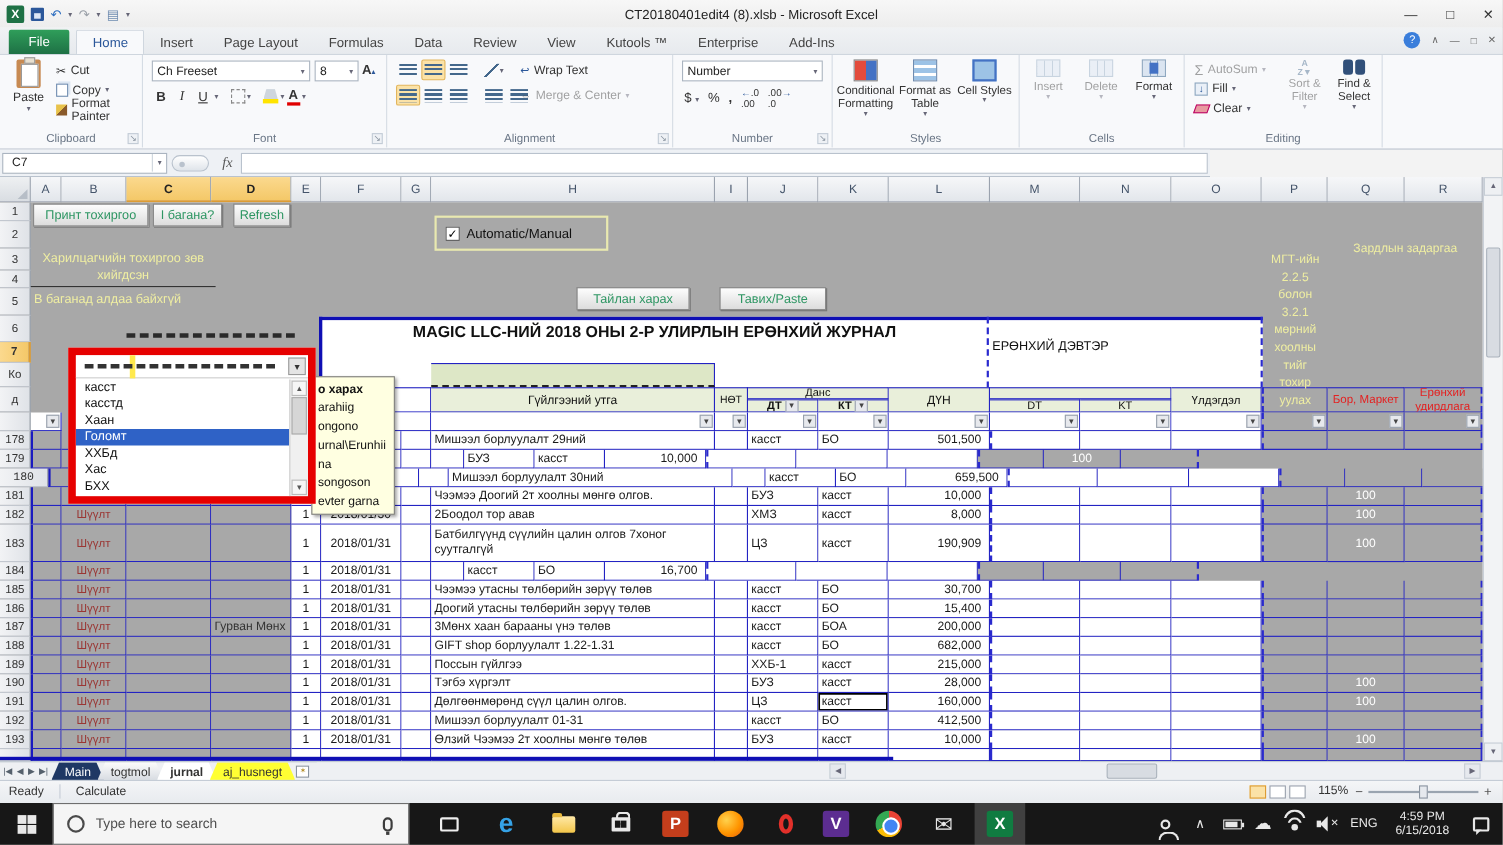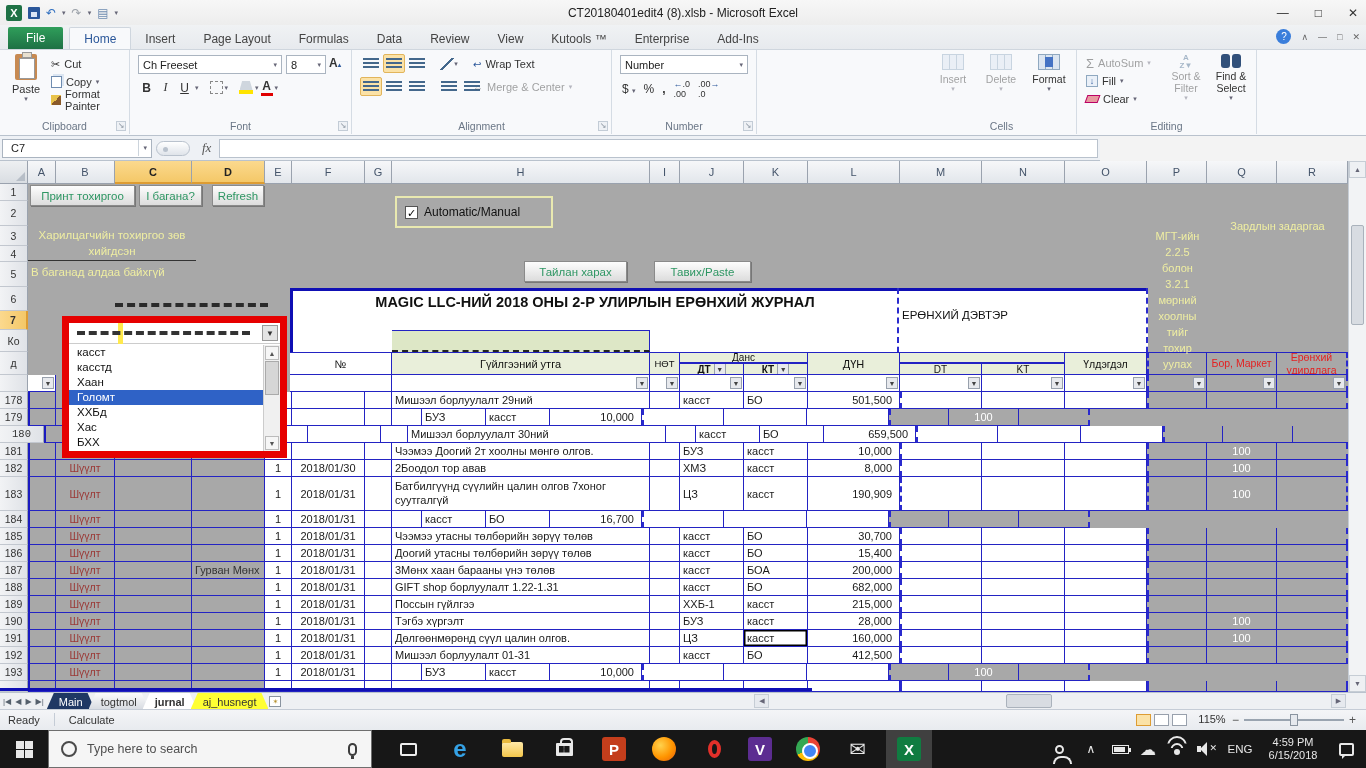--- a/index.html
+++ b/index.html
@@ -390,20 +390,38 @@
         <span>$ <span class="dd">▾</span></span>
         <span>%</span>
         <span style="font-weight:bold">,</span>
         <span style="font-size:9px"><span style="color:#2b579a">←</span>.0<br>.00</span>
         <span style="font-size:9px">.00<span style="color:#2b579a">→</span><br>.0</span>
       </div>
       <div class="glabel">Number</div>
       <div class="launcher">↘</div>
     </div>
 
+    <div class="rgroup" style="left:757px;width:170px">
+      <div class="bigbtn" style="left:4px">
+          <span class="cf-ic"></span>
+          <span>Conditional Formatting</span>
+          <span class="dd">▾</span>
+        </div>
+      <div class="bigbtn" style="left:58px">
+          <span class="ft-ic"></span>
+          <span>Format as Table</span>
+          <span class="dd">▾</span>
+        </div>
+      <div class="bigbtn" style="left:112px">
+          <span class="cs-ic"></span>
+          <span>Cell Styles</span>
+          <span class="dd">▾</span>
+        </div>
+      <div class="glabel">Styles</div>
+    </div>
 
     <div class="rgroup" style="left:927px;width:150px">
       <div class="bigbtn grayed" style="left:4px;width:44px">
           <span class="cellgrid-ic"></span>
           <span>Insert</span>
           <span class="dd">▾</span>
         </div>
       <div class="bigbtn grayed" style="left:52px;width:44px">
           <span class="cellgrid-ic"></span>
           <span>Delete</span>
@@ -910,20 +928,21 @@
         </div>
         <div class="drow">
           <div class="cell c-num" style="width: 28px;">193</div>
           <div class="cell c-a" style="width: 28px;"></div>
           <div class="cell c-b" style="width: 59px;">Шүүлт</div>
           <div class="cell c-c" style="width: 77px;"></div>
           <div class="cell c-d" style="width: 73px;"></div>
           <div class="cell c-no" style="width: 27px;">1</div>
           <div class="cell c-date" style="width: 73px;">2018/01/31</div>
           <div class="cell c-g" style="width: 27px;"></div>
+          <div class="cell c-desc" style="width: 258px;">Өлзий Чээмээ 2т хоолны мөнгө төлөв</div>
           <div class="cell c-nt" style="width: 30px;"></div>
           <div class="cell c-dt" style="width: 64px;">БУЗ</div>
           <div class="cell c-kt" style="width: 64px;">касст</div>
           <div class="cell c-amt" style="width: 92px;">10,000</div>
           <div class="cell c-m" style="width: 82px;"></div>
           <div class="cell c-n" style="width: 83px;"></div>
           <div class="cell c-o" style="width: 82px;"></div>
           <div class="cell c-p" style="width: 60px;"></div>
           <div class="cell c-q" style="width: 70px;">100</div>
           <div class="cell c-r" style="width: 71px;"></div>
@@ -967,20 +986,29 @@
           <div class="dditem">Хас</div>
           <div class="dditem">БХХ</div>
         </div>
       <div id="ddscroll">
         <span class="sarrow" style="top:1px">▲</span>
         <div id="ddthumb"></div>
         <span class="sarrow" style="bottom:1px">▼</span>
       </div>
     </div>
 
+    <div id="tooltip">
+        <div class="tline b">о харах</div>
+        <div class="tline">arahiig</div>
+        <div class="tline">ongono</div>
+        <div class="tline">urnal\Erunhii</div>
+        <div class="tline">na</div>
+        <div class="tline">songoson</div>
+        <div class="tline">evter garna</div>
+      </div>
   </div>
 
   <div id="vscroll">
     <span class="vbtn" style="top:0">▲</span>
     <div id="vthumb"></div>
     <span class="vbtn" style="bottom:0">▼</span>
   </div>
 
   <div id="tabbar">
     <div class="navbtns">

